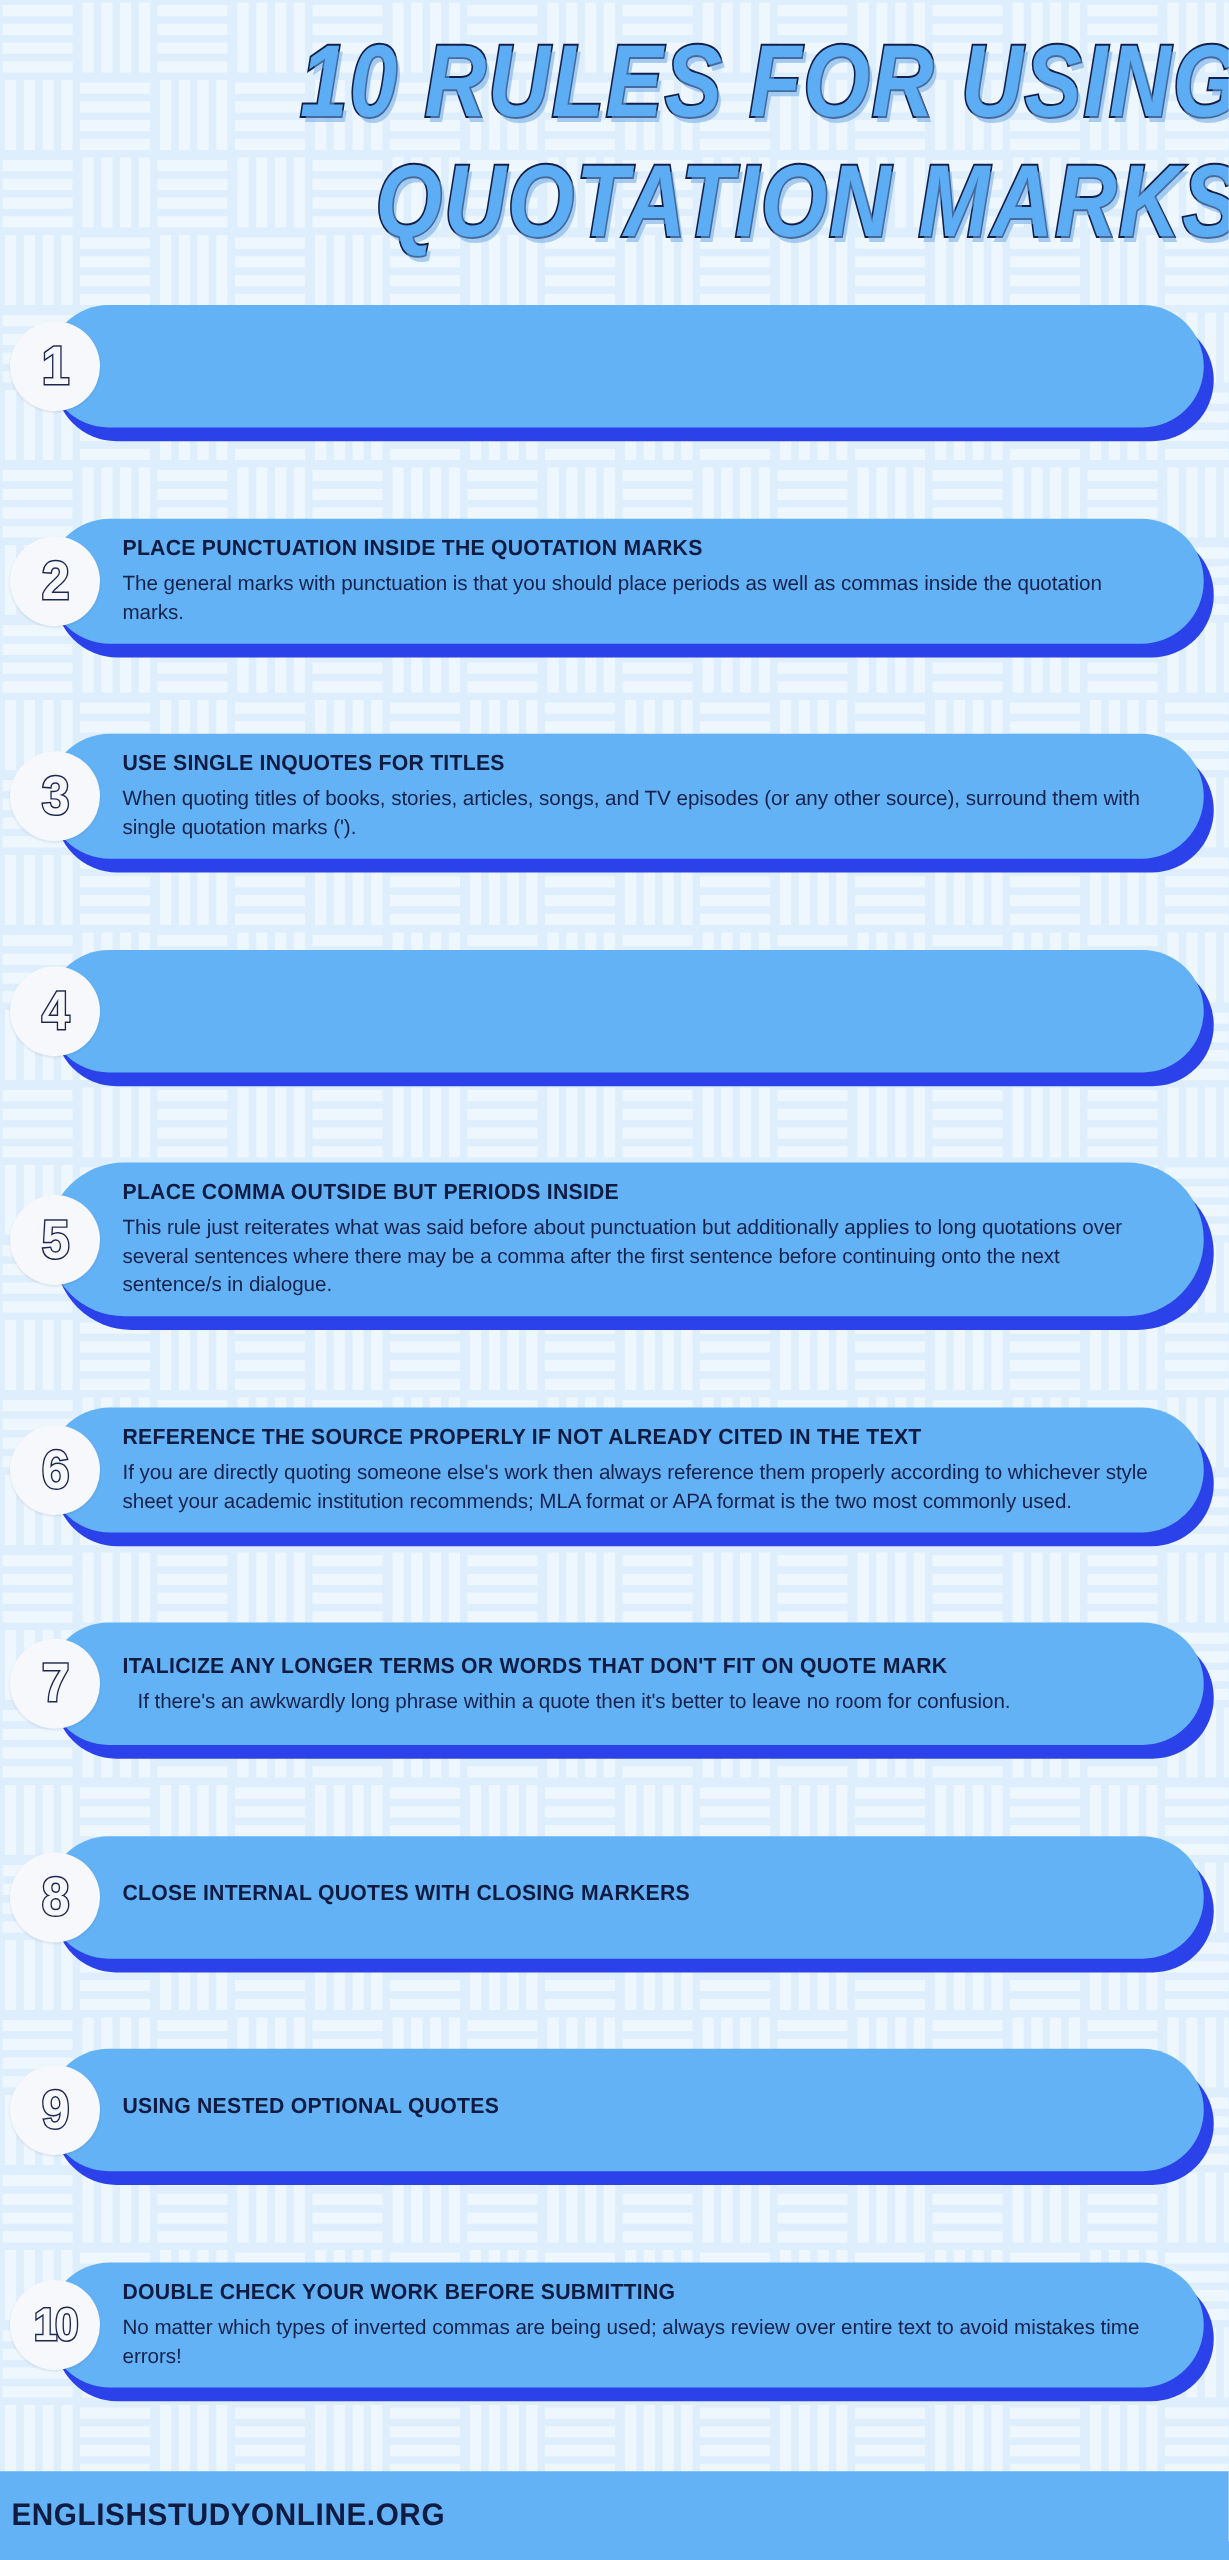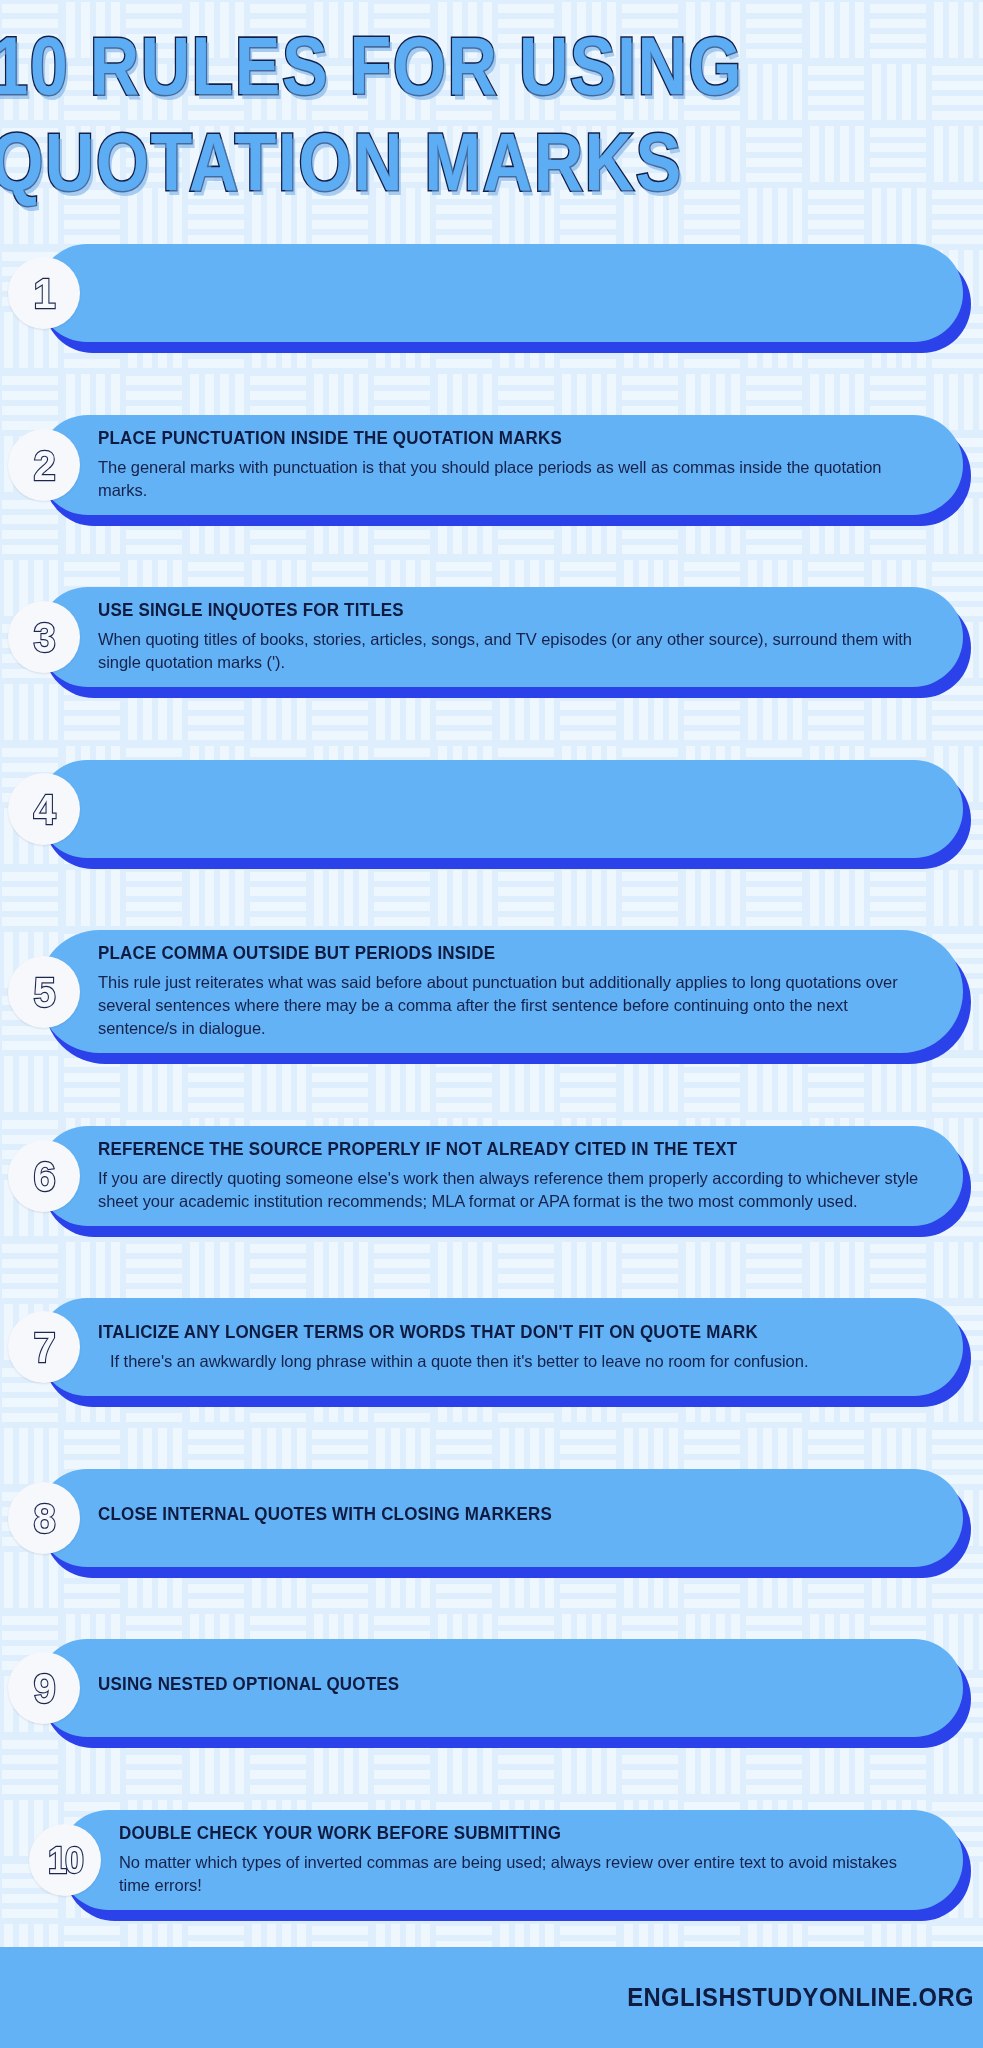--- a/index.html
+++ b/index.html
@@ -30,22 +30,23 @@
     z-index:2;
     width:983px;
     height:2048px;
     display:flex;
     flex-direction:column;
   }
 
   
   .title-block{
     padding-top:22px;
-    text-align:left;
+    text-align:right;
     user-select:none;
+    font-style:italic;
   }
   .title-line{
     font-family:"Liberation Sans", sans-serif;
     font-weight:bold;
     font-size:67px;
     line-height:72px;
     letter-spacing:1.5px;
     color:#5cadf3;
     transform:scaleY(1.22) scaleX(1.02);
     transform-origin:center top;
@@ -150,25 +151,25 @@
     color:#16224b;
     letter-spacing:-0.05px;
   }
 
   
   .indent .card-text{ padding-left:12px; }
 
   
   .footer{
     flex:0 0 auto;
-    height:101px;
+    height:71px;
     background:#63b2f6;
     display:flex;
     align-items:center;
-    justify-content:flex-end;
+    justify-content:flex-start;
     position:relative;
     z-index:3;
   }
   .footer span{
     font-family:"Liberation Sans", sans-serif;
     font-weight:bold;
     font-size:25px;
     letter-spacing:.5px;
     color:#101b42;
     transform:scaleX(.95);
@@ -307,21 +308,21 @@
         <div class="card-shadow"></div>
         <div class="card">
           <div class="num-circle">
             <span>9</span>
           </div>
           <div class="card-body">
             <div class="card-title">USING NESTED OPTIONAL QUOTES</div>
           </div>
         </div>
       </div>
-      <div class="card-wrap" style="margin-top: 72.5px; margin-left: 21px;">
+      <div class="card-wrap" style="margin-top: 72.5px;">
         <div class="card-shadow"></div>
         <div class="card">
           <div class="num-circle ten">
             <span>10</span>
           </div>
           <div class="card-body">
             <div class="card-title">DOUBLE CHECK YOUR WORK BEFORE SUBMITTING</div>
             <div class="card-text">No matter which types of inverted commas are being used; always review over entire text to avoid mistakes time errors!</div>
           </div>
         </div>

